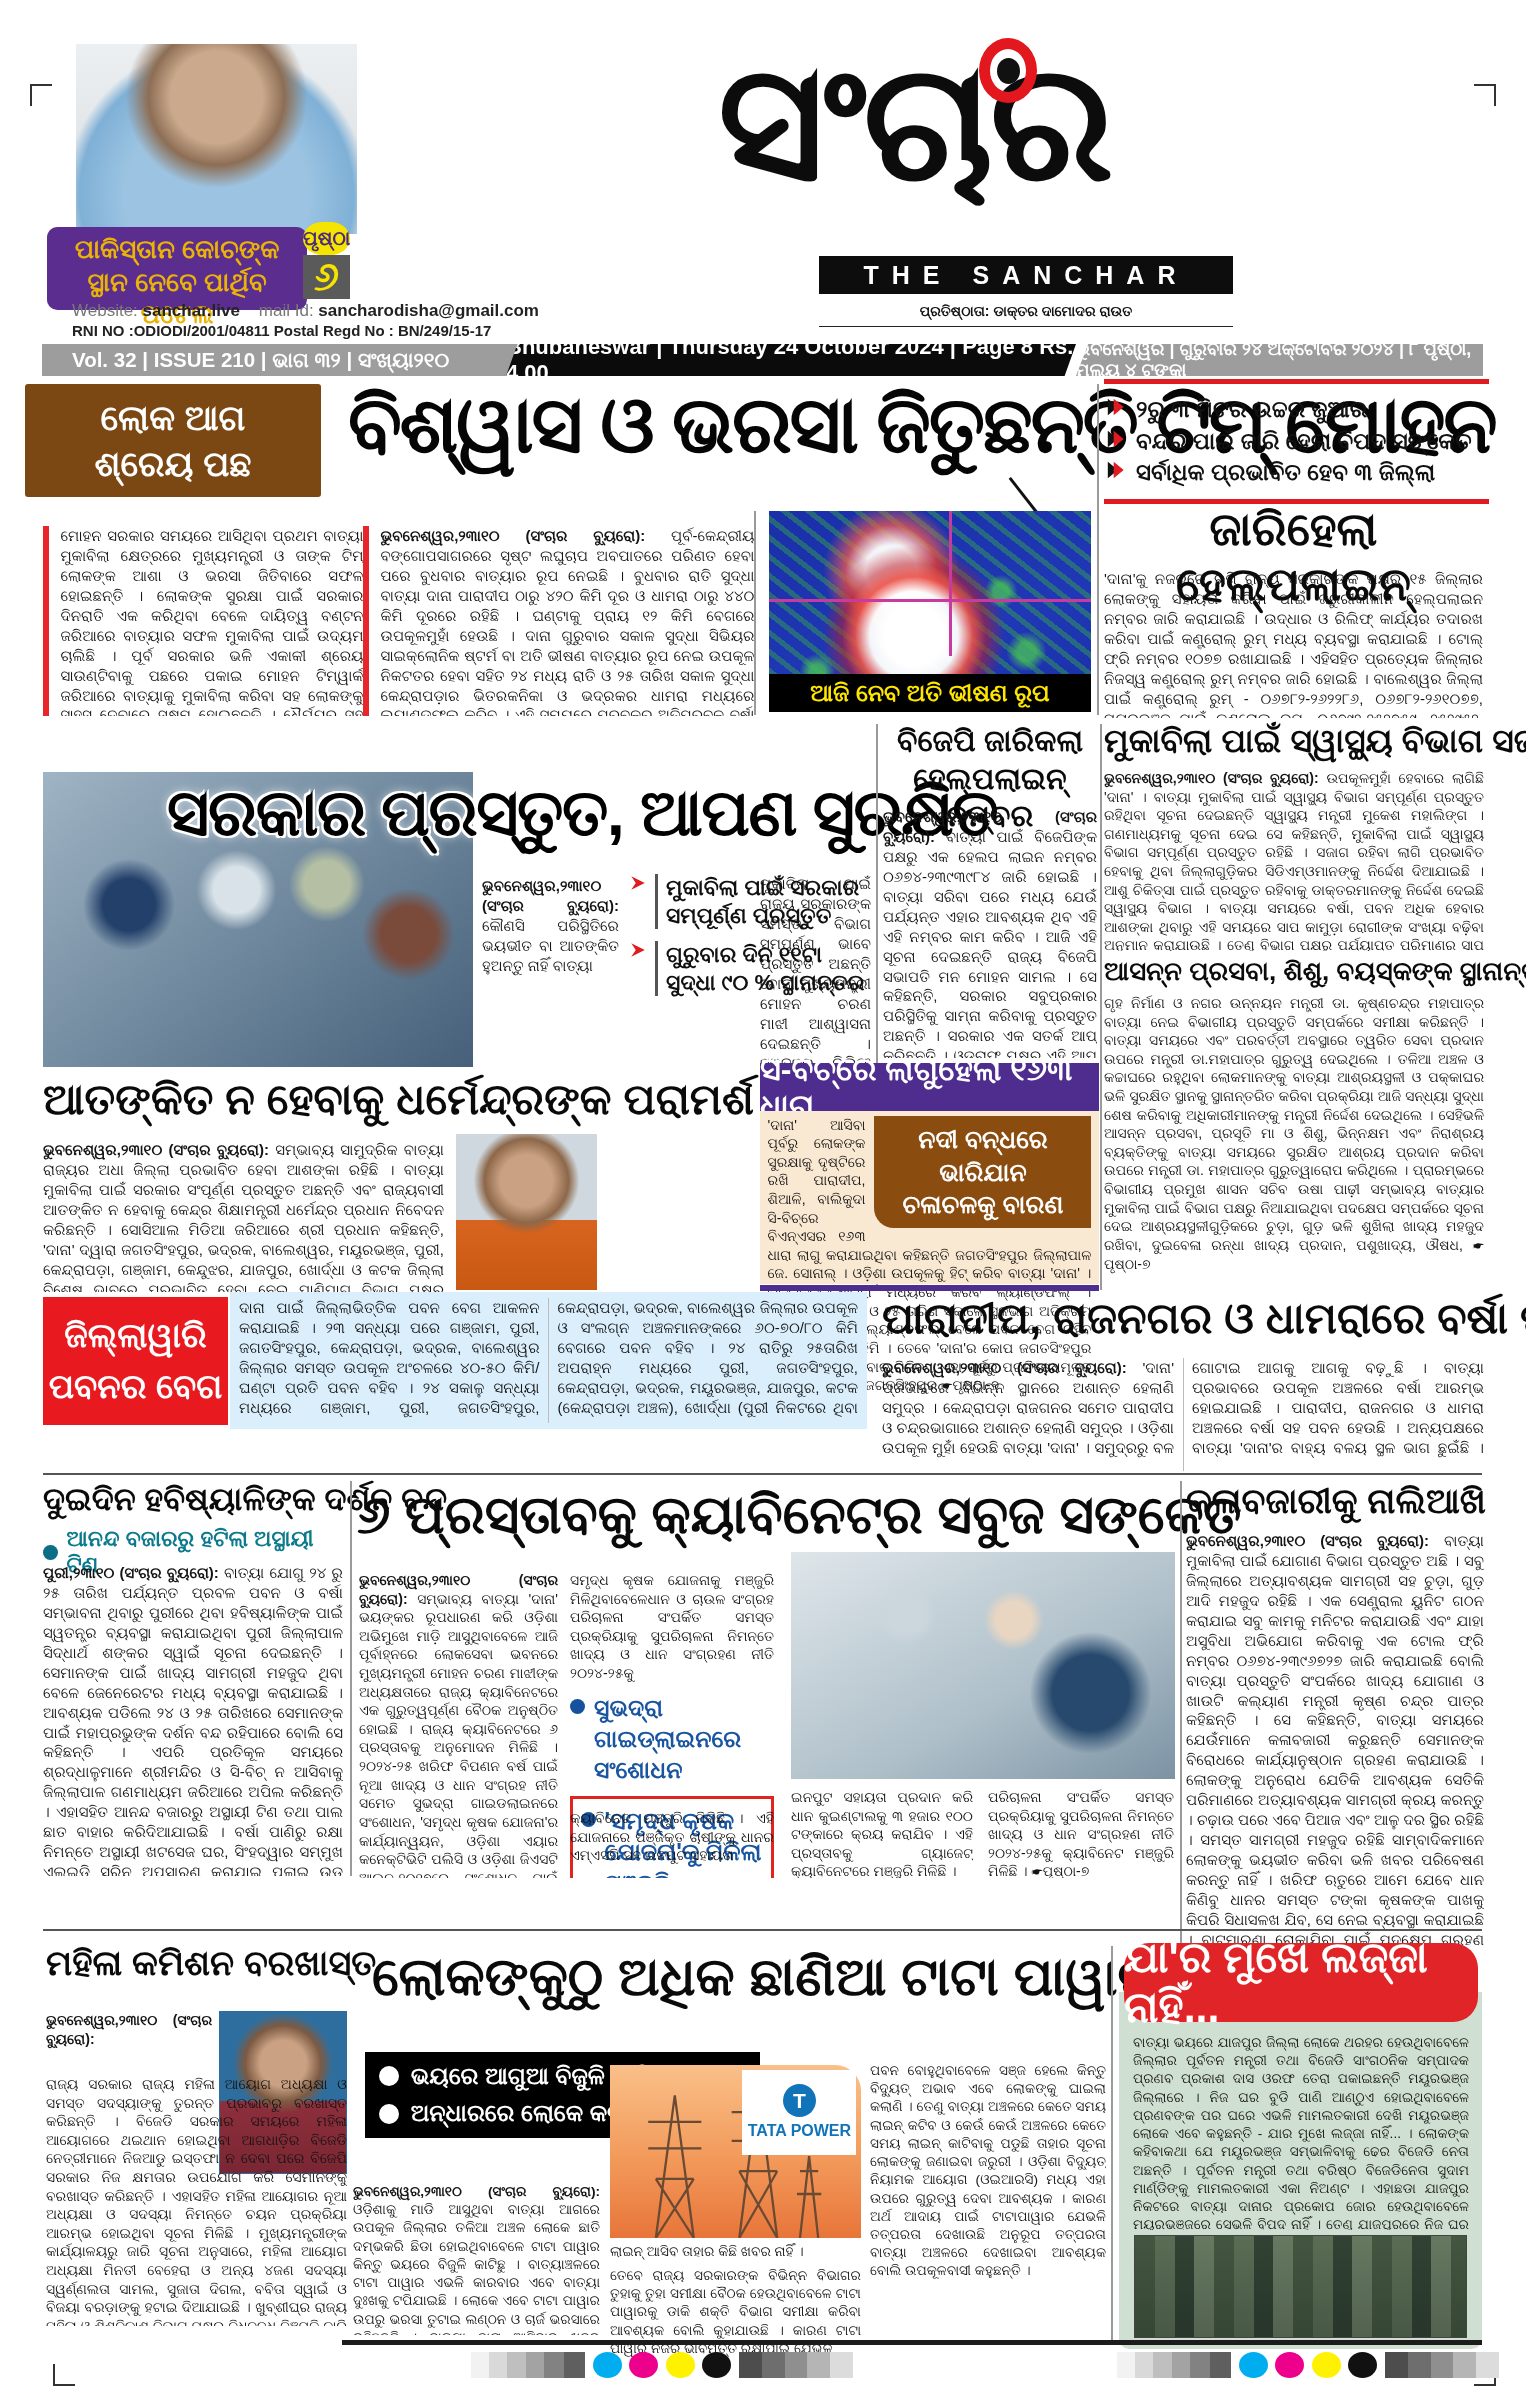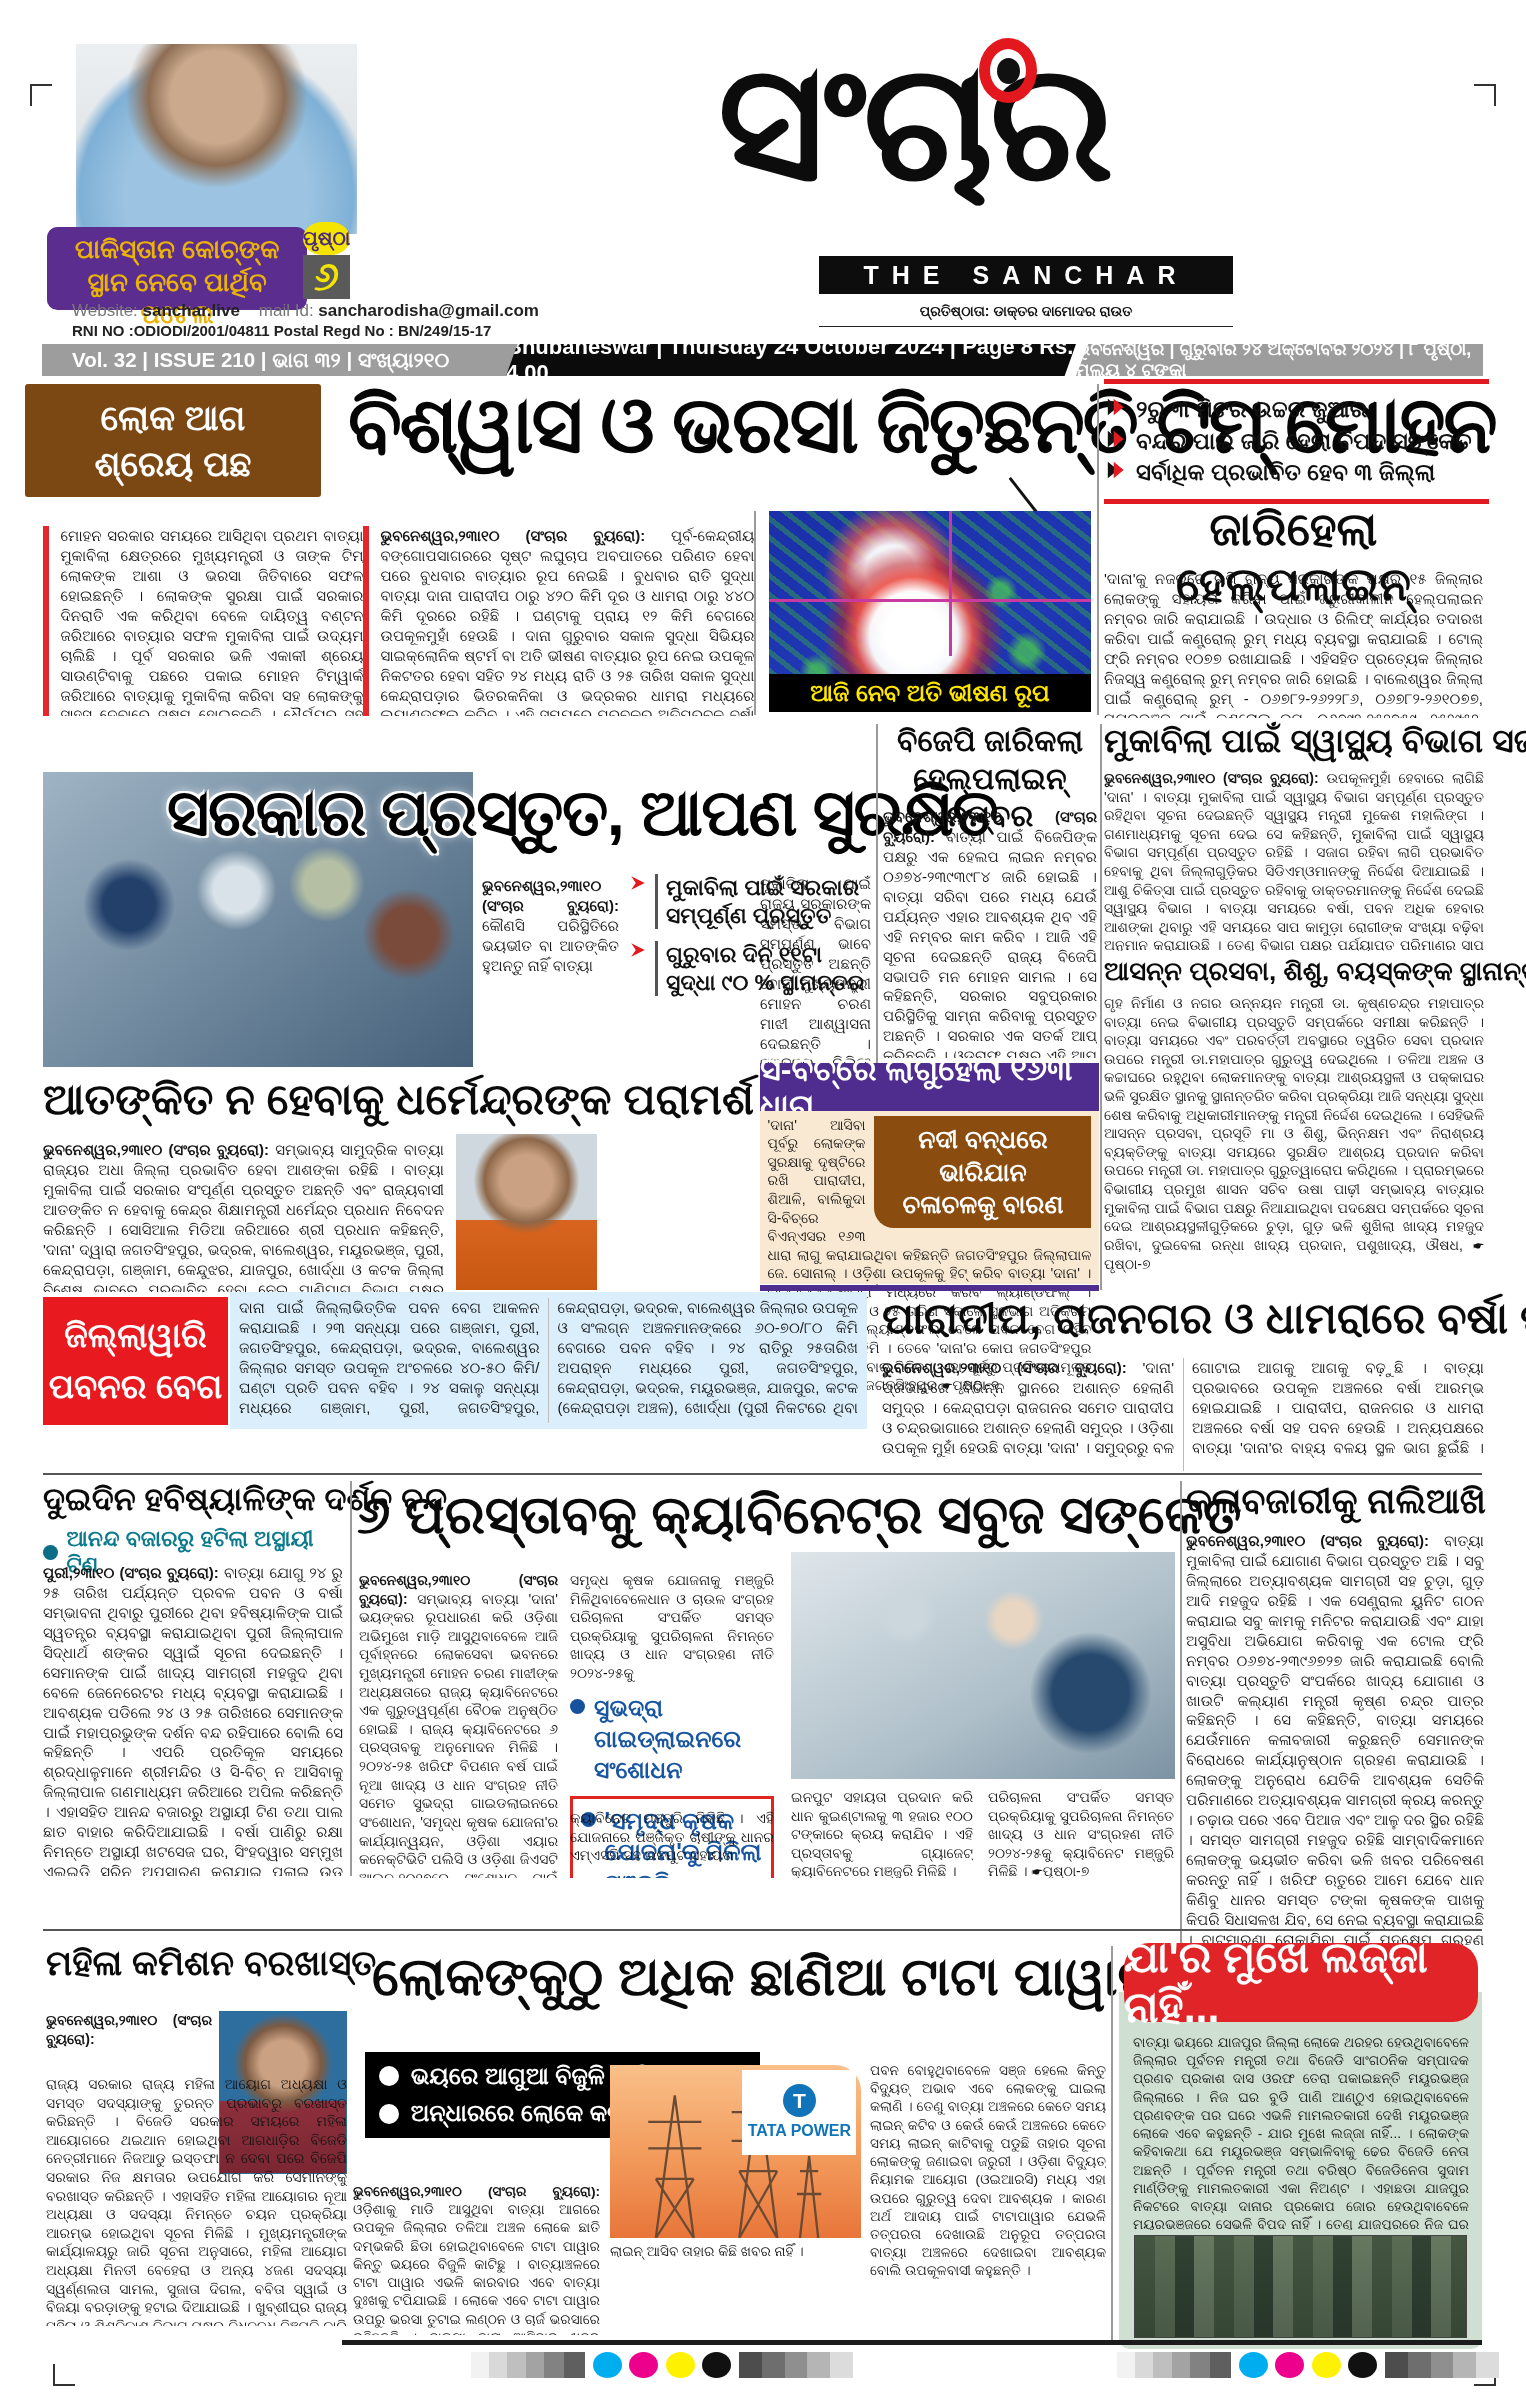--- a/index.html
+++ b/index.html
@@ -357,20 +357,21 @@
       </g>
     </svg>
     <div class="tata-plate">
       <div class="tata-logo-circle">
           <span>T</span>
         </div>
       <div class="tata-logo-text">TATA POWER</div>
     </div>
   </div>
   <div class="abs bodytxt" style="left:610px;top:2243px;width:251px;height:21px;overflow:hidden;font-size:13.7px;">ଲାଇନ୍ ଆସିବ ତାହାର କିଛି ଖବର ନାହିଁ ।</div>
+  <div class="abs bodytxt" style="left:610px;top:2267px;width:251px;height:90px;overflow:hidden;font-size:13.7px;">ତେବେ ରାଜ୍ୟ ସରକାରଙ୍କ ବିଭିନ୍ନ ବିଭାଗର ତୁହାକୁ ତୁହା ସମୀକ୍ଷା ବୈଠକ ହେଉଥିବାବେଳେ ଟାଟା ପାୱାରକୁ ଡାକି ଶକ୍ତି ବିଭାଗ ସମୀକ୍ଷା କରିବା ଆବଶ୍ୟକ ବୋଲି କୁହାଯାଉଛି । କାରଣ ଟାଟା ପାୱାର ନିଜର ଭାବମୂର୍ତ୍ତି ରକ୍ଷାପାଇଁ ଯେଭଳି</div>
   <div class="abs bodytxt" style="left:870px;top:2062px;width:236px;height:296px;overflow:hidden;font-size:13.7px;">ପବନ ବୋହୁଥିବାବେଳେ ସଞ୍ଜ ହେଲେ କିନ୍ତୁ ବିଦ୍ୟୁତ୍ ଅଭାବ ଏବେ ଲୋକଙ୍କୁ ଘାଇଲା କଲାଣି । ତେଣୁ ବାତ୍ୟା ଅଞ୍ଚଳରେ କେତେ ସମୟ ଲାଇନ୍ କଟିବ ଓ କେଉଁ କେଉଁ ଅଞ୍ଚଳରେ କେତେ ସମୟ ଲାଇନ୍ କାଟିବାକୁ ପଡୁଛି ତାହାର ସୂଚନା ଲୋକଙ୍କୁ ଜଣାଇବା ଜରୁରୀ । ଓଡ଼ିଶା ବିଦ୍ୟୁତ୍ ନିୟାମକ ଆୟୋଗ (ଓଇଆରସି) ମଧ୍ୟ ଏହା ଉପରେ ଗୁରୁତ୍ୱ ଦେବା ଆବଶ୍ୟକ । କାରଣ ଅର୍ଥ ଆଦାୟ ପାଇଁ ଟାଟାପାୱାର ଯେଭଳି ତତ୍ପରତା ଦେଖାଉଛି ଅନୁରୂପ ତତ୍ପରତା ବାତ୍ୟା ଅଞ୍ଚଳରେ ଦେଖାଇବା ଆବଶ୍ୟକ ବୋଲି ଉପକୂଳବାସୀ କହୁଛନ୍ତି ।</div>
 
   <div class="abs rule-v" style="left:1111px;top:1946px;width:1.5px;height:395px;"></div>
   <div class="abs green-panel" style="left:1119px;top:1992px;width:363px;height:357px;"></div>
   <div class="abs red-round-banner" style="left:1124px;top:1943px;width:354px;height:79px;">
       <span>ଯା'ର ମୁଖେ ଲଜ୍ଜା ନାହିଁ...</span>
     </div>
   <div class="abs bodytxt" style="left:1133px;top:2034px;width:336px;height:196px;overflow:hidden;font-size:13.7px;">ବାତ୍ୟା ଭୟରେ ଯାଜପୁର ଜିଲ୍ଲା ଲୋକେ ଥରହର ହେଉଥିବାବେଳେ ଜିଲ୍ଲାର ପୂର୍ବତନ ମନ୍ତ୍ରୀ ତଥା ବିଜେଡି ସାଂଗଠନିକ ସମ୍ପାଦକ ପ୍ରଣବ ପ୍ରକାଶ ଦାସ ଓରଫ ତେରା ପକାଇଛନ୍ତି ମୟୂରଭଞ୍ଜ ଜିଲ୍ଲାରେ । ନିଜ ଘର ବୁଡି ପାଣି ଆଣ୍ଠୁଏ ହୋଇଥିବାବେଳେ ପ୍ରଣବଙ୍କ ପର ଘରେ ଏଭଳି ମାମଲତକାରୀ ଦେଖି ମୟୂରଭଞ୍ଜ ଲୋକେ ଏବେ କହୁଛନ୍ତି - ଯାର ମୁଖେ ଲଜ୍ଜା ନାହିଁ... । ଲୋକଙ୍କ କହିବାକଥା ଯେ ମୟୂରଭଞ୍ଜ ସମ୍ଭାଳିବାକୁ ଢେର ବିଜେଡି ନେତା ଅଛନ୍ତି । ପୂର୍ବତନ ମନ୍ତ୍ରୀ ତଥା ବରିଷ୍ଠ ବିଜେଡିନେତା ସୁଦାମ ମାର୍ଣ୍ଡିଙ୍କୁ ମାମଲତକାରୀ ଏକା ନିଅଣ୍ଟ । ଏହାଛଡା ଯାଜପୁର ନିକଟରେ ବାତ୍ୟା ଦାନାର ପ୍ରକୋପ ଜୋର ହେଉଥିବାବେଳେ ମୟୂରଭଞ୍ଜରେ ସେଭଳି ବିପଦ ନାହିଁ । ତେଣୁ ଯାଜପୁରରେ ନିଜ ଘର ଜଗିବା ବଦଳରେ ବବି କାହିଁକି ହଠାତ୍ ମୟୂରଭଞ୍ଜ ଆସି ମାମଲତକାରୀ କରୁଛନ୍ତି ତାହା ଅନେକଙ୍କୁ ଆଶ୍ଚର୍ଯ୍ୟ କରିବା ସହିତ ଆଲୋଚନାର ଖୋରାକ ଯୋଗାଇଛି । ଏଣେ ଯାଜପୁରରେ ବିକାଶ ପୁରୁଷଙ୍କ ଅନ୍ତର୍ଦ୍ଧ୍ୟାନ ଦେଖି ଅନେକ ବାତ୍ୟା ବେଳେ ବବି କୁଆଡେ ଗଲେ ବୋଲି ପରସ୍ପରକୁ ପ୍ରଶ୍ନ କରିବାରେ ଲାଗିଛନ୍ତି ।</div>
   <div class="abs ph-group" style="left:1134px;top:2235px;width:333px;height:103px;border:1.5px solid #444;box-sizing:border-box;"></div>
 

